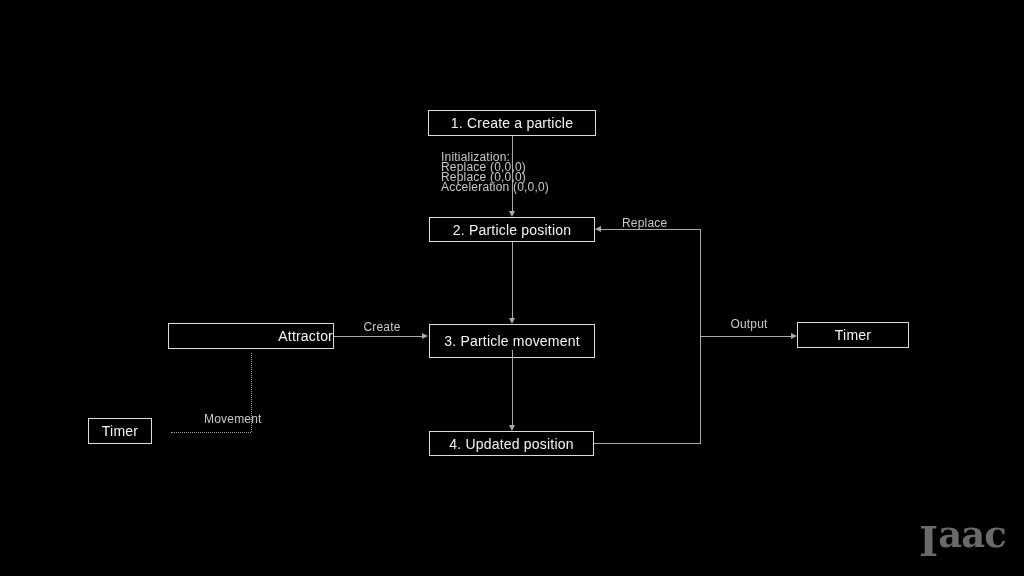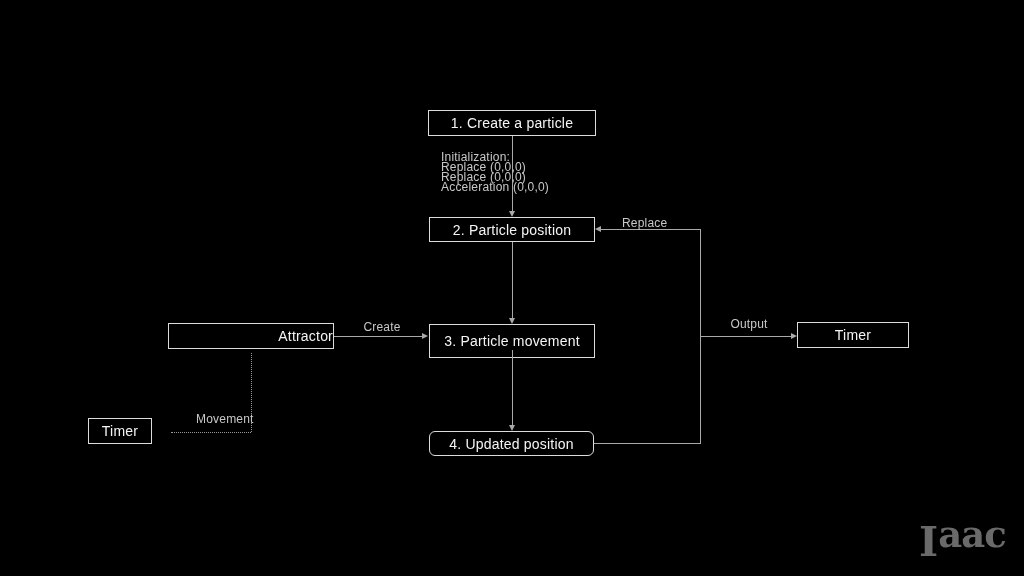--- a/index.html
+++ b/index.html
@@ -26,21 +26,21 @@
     justify-content: center;
     color: #f5f5f5;
     font-size: 14px;
     font-weight: 300;
     letter-spacing: 0.2px;
     white-space: nowrap;
   }
   .n-create    { left: 428px; top: 110px; width: 168px; height: 26px; }
   .n-position  { left: 429px; top: 217px; width: 166px; height: 25px; }
   .n-movement  { left: 429px; top: 324px; width: 166px; height: 34px; }
-  .n-updated   { left: 429px; top: 431px; width: 165px; height: 25px; border-radius: 6px; }
+  .n-updated   { left: 429px; top: 431px; width: 165px; height: 25px; }
   .n-attractor { left: 168px; top: 323px; width: 166px; height: 26px; justify-content: flex-end; }
   .n-timer     { left:  88px; top: 418px; width:  64px; height: 26px; }
   .n-path      { left: 797px; top: 322px; width: 112px; height: 26px; }
 
   
   .line { position: absolute; background: #a9a9a9; }
   .vline { width: 1px; }
   .hline { height: 1px; }
   .e-create-position  { left: 512px; top: 136px; height: 76px; }
   .e-position-movement{ left: 512px; top: 242px; height: 77px; }
@@ -74,21 +74,21 @@
     color: #c8c8c8;
     font-size: 12px;
     letter-spacing: 0.2px;
     white-space: nowrap;
   }
   .l-init     { left: 441px; top: 152px; line-height: 10px; text-align: left; }
   .l-init div { white-space: nowrap; }
   .l-replace  { left: 622px; top: 216px; width: 56px; text-align: left; }
   .l-force    { left: 360px; top: 320px; width: 44px; text-align: center; }
   .l-output   { left: 727px; top: 317px; width: 44px; text-align: center; }
-  .l-movement { left: 196px; top: 412px; width: 44px; text-align: left; }
+  .l-movement { left: 204px; top: 412px; width: 44px; text-align: left; }
 
   
   .logo {
     position: absolute;
     left: 919px;
     top: 527px;
     display: flex;
     align-items: flex-start;
     color: #6a6a6a;
     font-family: "DejaVu Serif", serif;

